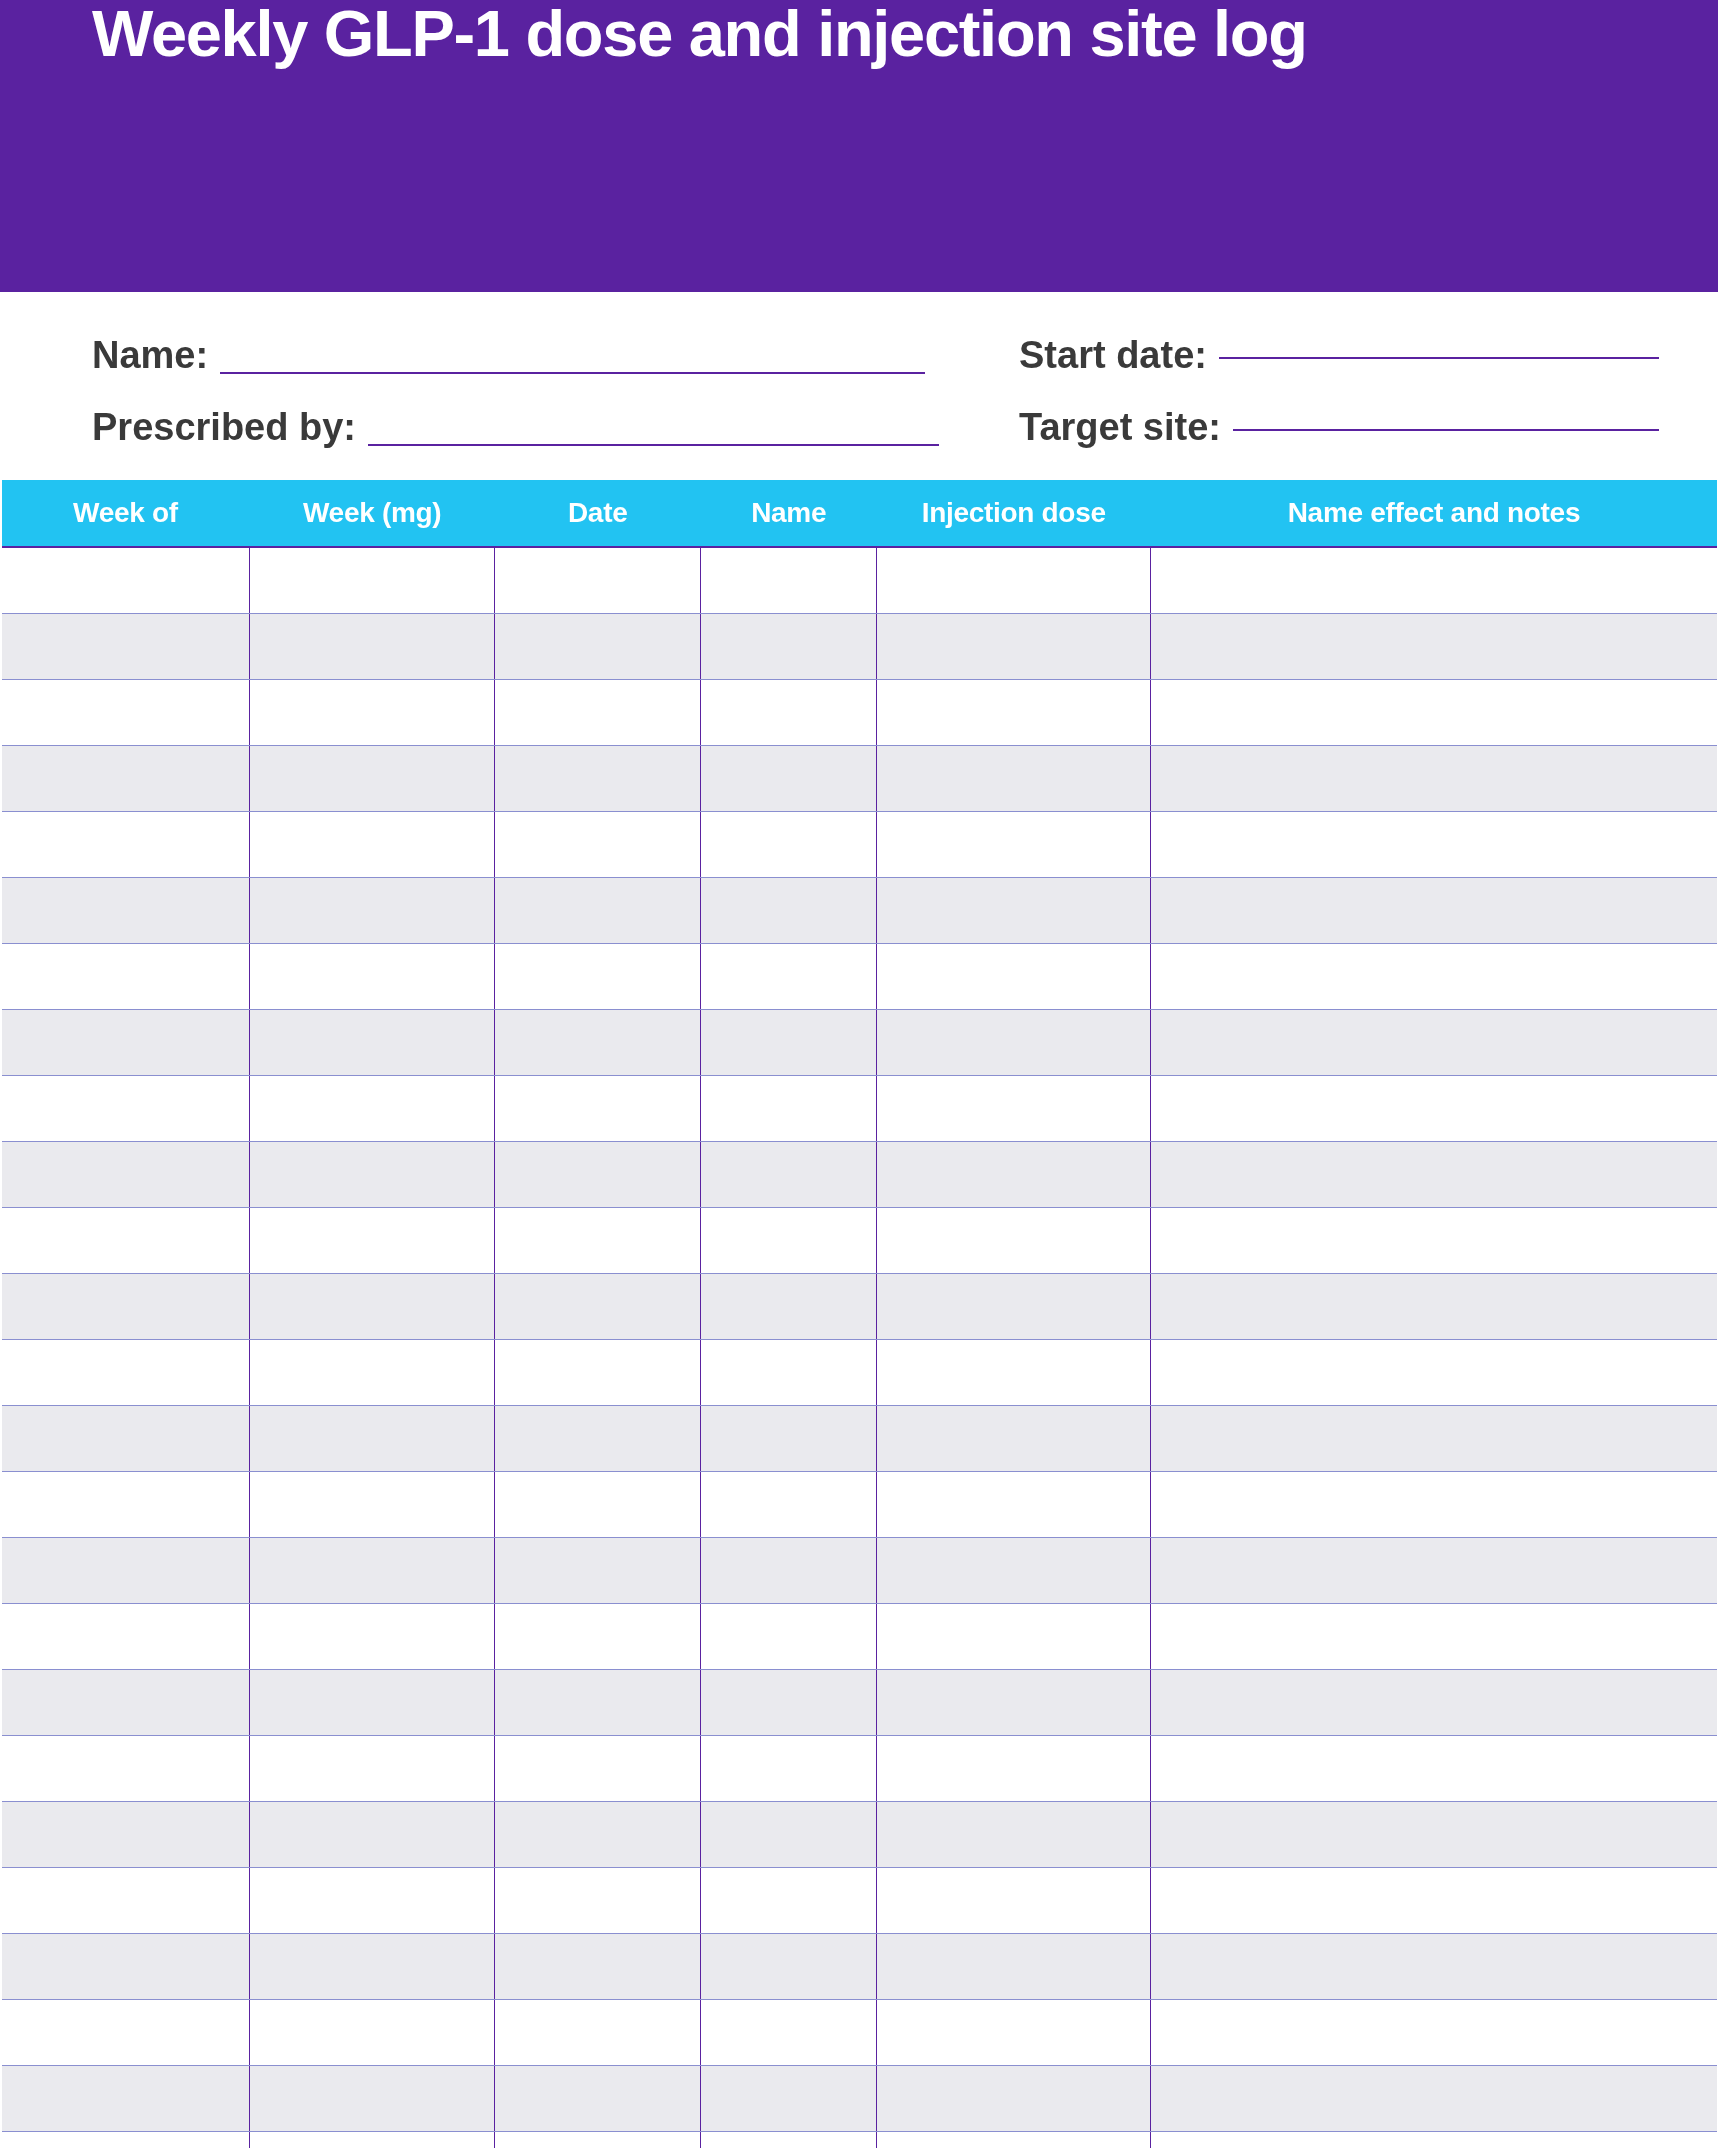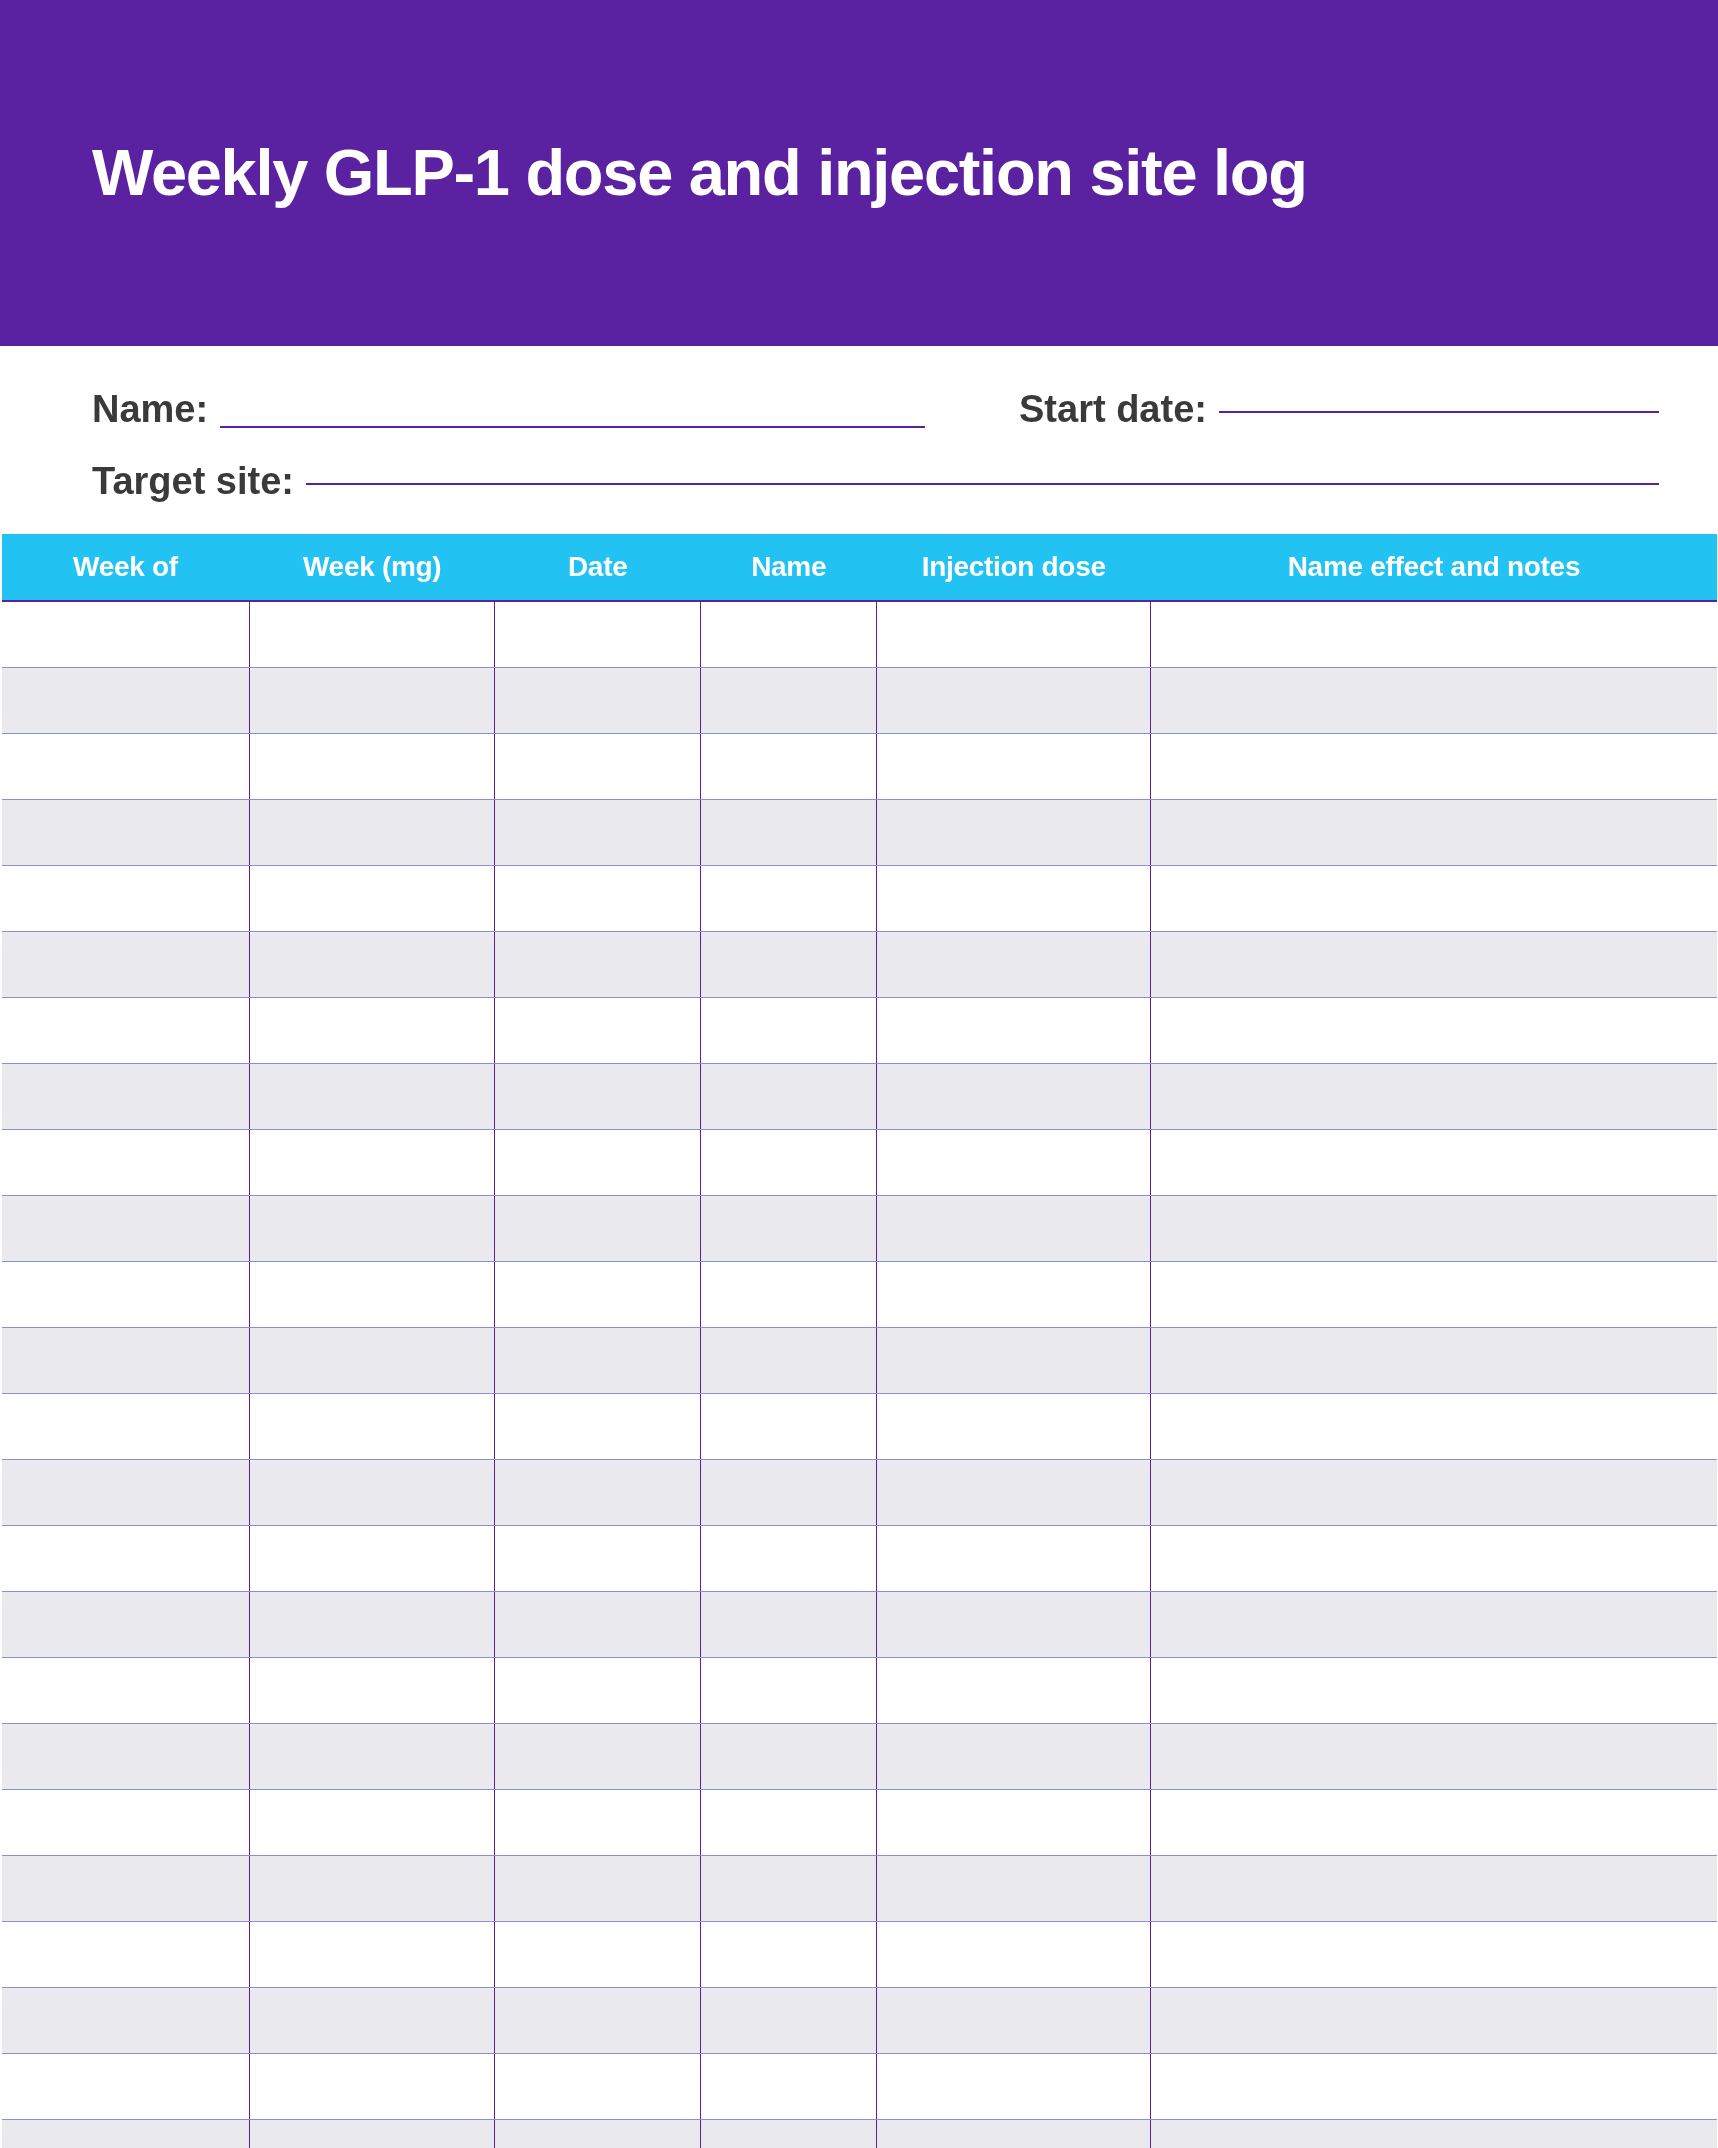--- a/index.html
+++ b/index.html
@@ -13,24 +13,24 @@
     height: 2148px;
     font-family: "Liberation Sans", sans-serif;
     color: #3b3b3b;
     position: relative;
     overflow: hidden;
   }
 
   
   .header-band {
     background: #5a22a0;
-    height: 346px;
+    height: 292px;
     width: 100%;
     display: flex;
-    align-items: center;
+    align-items: flex-start;
     padding: 0 92px;
   }
   .header-title {
     color: #ffffff;
     font-size: 65px;
     font-weight: bold;
     letter-spacing: -1.3px;
     line-height: 1.05;
   }
 
@@ -124,20 +124,24 @@
     <div class="field-col-left">
       <span class="field-label">Name:</span>
       <span class="field-line short-name"></span>
     </div>
     <div class="field-col-right">
       <span class="field-label">Start date:</span>
       <span class="field-line"></span>
     </div>
   </div>
   <div class="field-row">
+    <div class="field-col-left">
+      <span class="field-label">Prescribed by:</span>
+      <span class="field-line short-presc"></span>
+    </div>
     <div class="field-col-right">
       <span class="field-label">Target site:</span>
       <span class="field-line"></span>
     </div>
   </div>
 </div>
 
 <div class="table-wrap">
   <table class="log">
     <colgroup>

